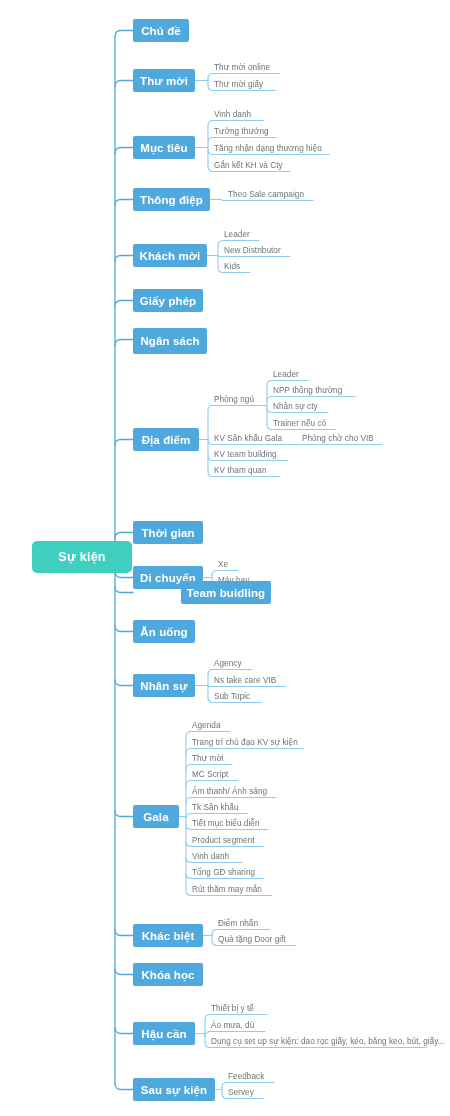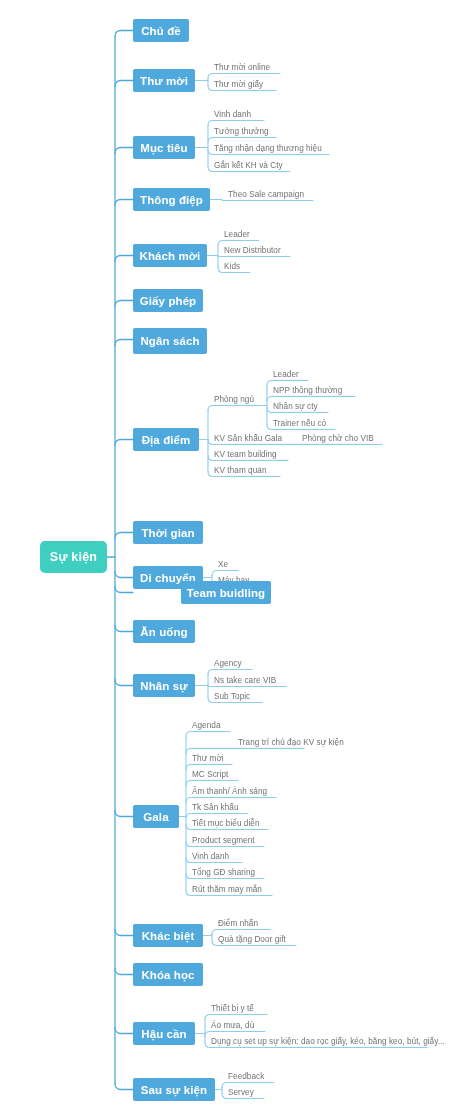--- a/index.html
+++ b/index.html
@@ -157,21 +157,21 @@
       <path d="M 205 1036.5 Q 205 1031.5 210 1031.5 H 265" fill="none" stroke="#8ecdee" stroke-width="1.1" stroke-linecap="round" stroke-linejoin="round"></path>
       <path d="M 205 1042.5 Q 205 1047.5 210 1047.5 H 427" fill="none" stroke="#8ecdee" stroke-width="1.1" stroke-linecap="round" stroke-linejoin="round"></path>
       <path d="M 205 1019.5 V 1042.5" fill="none" stroke="#8ecdee" stroke-width="1.1" stroke-linecap="round" stroke-linejoin="round"></path>
       <path d="M 115 1083.5 Q 115 1089.5 121 1089.5 H 133" fill="none" stroke="#4fa9dd" stroke-width="1.3" stroke-linecap="round" stroke-linejoin="round"></path>
       <path d="M 215 1089.5 H 222" fill="none" stroke="#8ecdee" stroke-width="1.1" stroke-linecap="round" stroke-linejoin="round"></path>
       <path d="M 222 1087.5 Q 222 1082.5 227 1082.5 H 274" fill="none" stroke="#8ecdee" stroke-width="1.1" stroke-linecap="round" stroke-linejoin="round"></path>
       <path d="M 222 1093.5 Q 222 1098.5 227 1098.5 H 264" fill="none" stroke="#8ecdee" stroke-width="1.1" stroke-linecap="round" stroke-linejoin="round"></path>
       <path d="M 222 1087.5 V 1093.5" fill="none" stroke="#8ecdee" stroke-width="1.1" stroke-linecap="round" stroke-linejoin="round"></path>
     </svg>
   <div id="nodes">
-      <div class="node root" style="left: 40px; top: 541px; width: 67px; height: 32px;">Sự kiện</div>
+      <div class="node root" style="left: 32px; top: 541px; width: 100px; height: 32px;">Sự kiện</div>
       <div class="node lvl1" style="left: 133px; top: 19px; width: 56px; height: 23px;">Chủ đề</div>
       <div class="node lvl1" style="left: 133px; top: 69px; width: 62px; height: 23px;">Thư mời</div>
       <div class="node leaf" style="left: 214px; top: 63px; width: 66px; height: 11px;">Thư mời online</div>
       <div class="node leaf" style="left: 214px; top: 80px; width: 62px; height: 11px;">Thư mời giấy</div>
       <div class="node lvl1" style="left: 133px; top: 136px; width: 62px; height: 23px;">Mục tiêu</div>
       <div class="node leaf" style="left: 214px; top: 110px; width: 50px; height: 11px;">Vinh danh</div>
       <div class="node leaf" style="left: 214px; top: 127px; width: 62px; height: 11px;">Tưởng thưởng</div>
       <div class="node leaf" style="left: 214px; top: 144px; width: 115px; height: 11px;">Tăng nhận dạng thương hiệu</div>
       <div class="node leaf" style="left: 214px; top: 161px; width: 76px; height: 11px;">Gắn kết KH và Cty</div>
       <div class="node lvl1" style="left: 133px; top: 188px; width: 77px; height: 23px;">Thông điệp</div>
@@ -197,21 +197,21 @@
       <div class="node leaf" style="left: 218px; top: 560px; width: 20px; height: 11px;">Xe</div>
       <div class="node leaf" style="left: 218px; top: 576px; width: 44px; height: 11px;">Máy bay</div>
       <div class="node lvl1" style="left: 133px; top: 581px; width: 90px; height: 23px; margin-left: 48px;">Team buidling</div>
       <div class="node lvl1" style="left: 133px; top: 620px; width: 62px; height: 23px;">Ăn uống</div>
       <div class="node lvl1" style="left: 133px; top: 674px; width: 62px; height: 23px;">Nhân sự</div>
       <div class="node leaf" style="left: 214px; top: 659px; width: 38px; height: 11px;">Agency</div>
       <div class="node leaf" style="left: 214px; top: 676px; width: 72px; height: 11px;">Ns take care VIB</div>
       <div class="node leaf" style="left: 214px; top: 692px; width: 48px; height: 11px;">Sub Topic</div>
       <div class="node lvl1" style="left: 133px; top: 805px; width: 46px; height: 23px;">Gala</div>
       <div class="node leaf" style="left: 192px; top: 721px; width: 38px; height: 11px;">Agenda</div>
-      <div class="node leaf" style="left: 192px; top: 738px; width: 112px; height: 11px; margin-left: 46px;">Trang trí chủ đạo KV sự kiện</div>
+      <div class="node leaf" style="left: 192px; top: 738px; width: 112px; height: 11px;">Trang trí chủ đạo KV sự kiện</div>
       <div class="node leaf" style="left: 192px; top: 754px; width: 40px; height: 11px;">Thư mời</div>
       <div class="node leaf" style="left: 192px; top: 770px; width: 46px; height: 11px;">MC Script</div>
       <div class="node leaf" style="left: 192px; top: 787px; width: 84px; height: 11px;">Âm thanh/ Ánh sáng</div>
       <div class="node leaf" style="left: 192px; top: 803px; width: 56px; height: 11px;">Tk Sân khấu</div>
       <div class="node leaf" style="left: 192px; top: 819px; width: 76px; height: 11px;">Tiết mục biểu diễn</div>
       <div class="node leaf" style="left: 192px; top: 836px; width: 72px; height: 11px;">Product segment</div>
       <div class="node leaf" style="left: 192px; top: 852px; width: 50px; height: 11px;">Vinh danh</div>
       <div class="node leaf" style="left: 192px; top: 868px; width: 72px; height: 11px;">Tổng GĐ sharing</div>
       <div class="node leaf" style="left: 192px; top: 885px; width: 80px; height: 11px;">Rút thăm may mắn</div>
       <div class="node lvl1" style="left: 133px; top: 924px; width: 70px; height: 23px;">Khác biệt</div>

